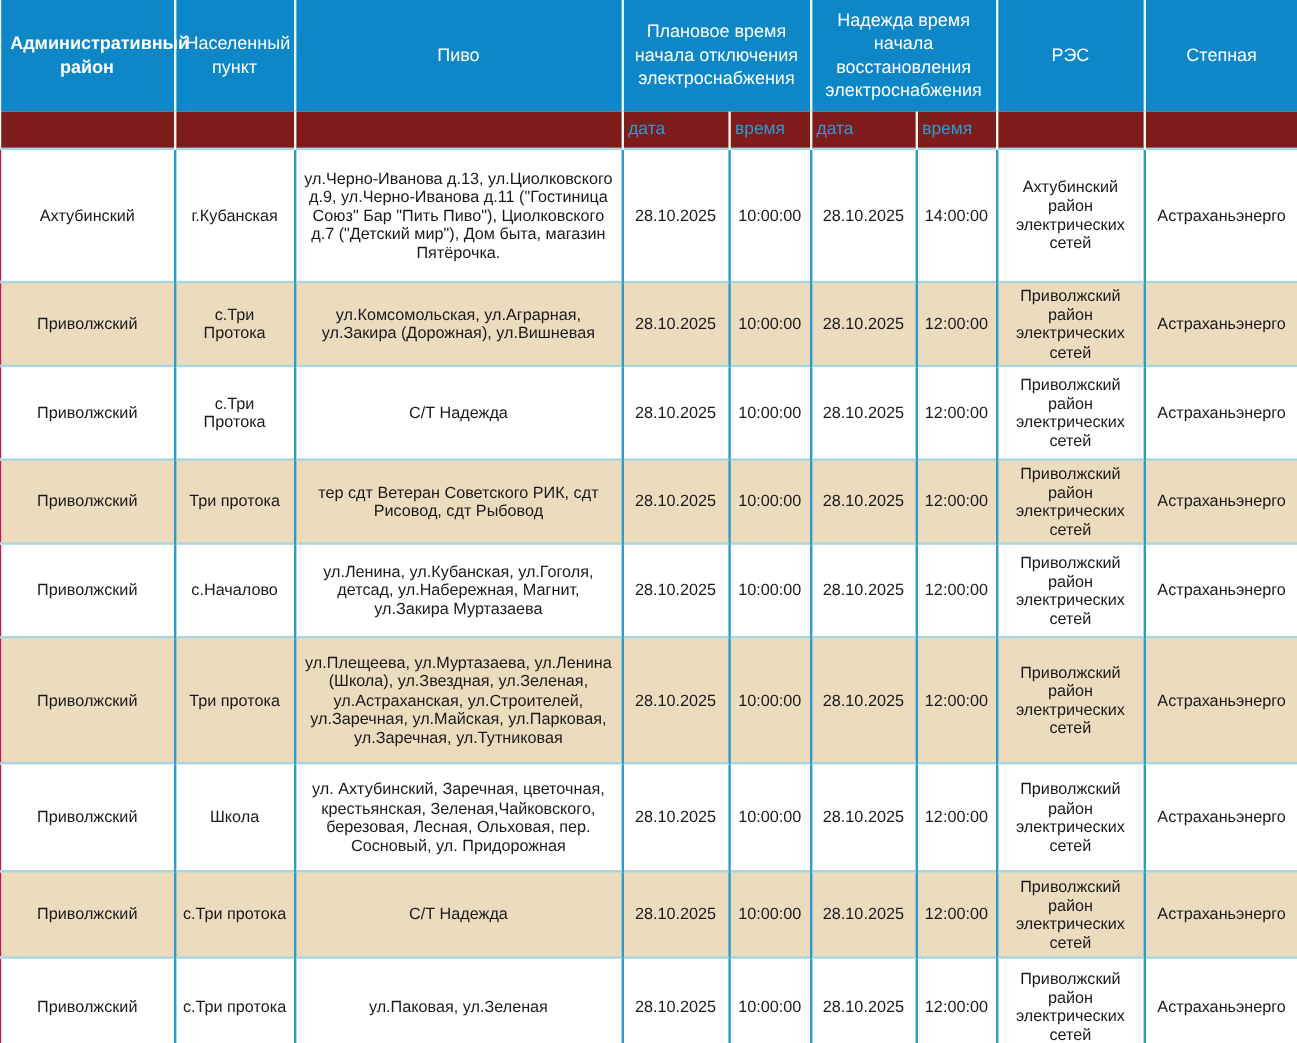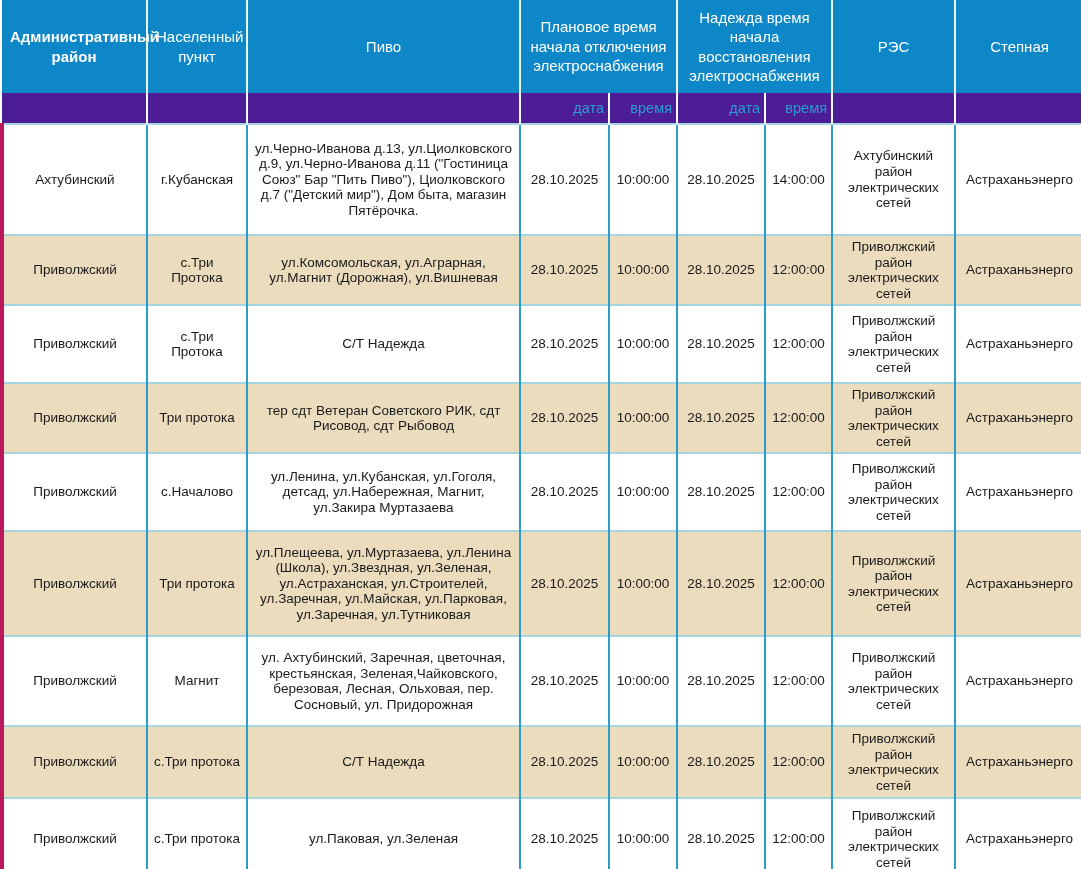--- a/index.html
+++ b/index.html
@@ -25,44 +25,44 @@
     line-height: 1.3;
     height: 85px;
     padding: 4px 8px;
     text-align: center;
     vertical-align: middle;
     border-left: 2px solid #E7F5DB;
   }
   tr.head-main th:first-child { border-left: none; font-weight: bold; }
   
   tr.head-sub th {
-    background: #4c1d95;
+    background: #7f1d1d;
     color: #2B9BD1;
     font-weight: 400;
     font-size: 14.5px;
     height: 26px;
     padding: 2px 4px;
-    text-align: right;
+    text-align: left;
     vertical-align: middle;
     border-left: 2px solid #F2FAF0;
   }
   tr.head-sub th:first-child { border-left: none; }
   
   tbody td {
     color: #1A1A1A;
     font-size: 13.5px;
     line-height: 1.15;
     padding: 3px 5px;
     text-align: center;
     vertical-align: middle;
     border-left: 2px solid #2E9CC9;
     border-top: 2px solid #A8D6E0;
     word-wrap: break-word;
   }
-  tbody td:first-child { border-left: 4px solid #be185d; }
+  tbody td:first-child { border-left: 1px solid #be185d; }
   tbody tr { background: #FFFFFF; }
   tbody tr:nth-child(even) { background: #EBDCBE; }
   tbody tr:last-child td { border-bottom: 2px solid #A8D6E0; }
   
   tbody tr:nth-child(1) { height: 111px; }
   tbody tr:nth-child(2) { height: 70px; }
   tbody tr:nth-child(3) { height: 78px; }
   tbody tr:nth-child(4) { height: 70px; }
   tbody tr:nth-child(5) { height: 78px; }
   tbody tr:nth-child(6) { height: 105px; }
@@ -115,21 +115,21 @@
       <td>28.10.2025</td>
       <td>10:00:00</td>
       <td>28.10.2025</td>
       <td>14:00:00</td>
       <td>Ахтубинский район электрических сетей</td>
       <td>Астраханьэнерго</td>
     </tr>
     <tr>
       <td>Приволжский</td>
       <td>с.Три Протока</td>
-      <td>ул.Комсомольская, ул.Аграрная, ул.Магнит (Дорожная), ул.Вишневая</td>
+      <td>ул.Комсомольская, ул.Аграрная, ул.Закира (Дорожная), ул.Вишневая</td>
       <td>28.10.2025</td>
       <td>10:00:00</td>
       <td>28.10.2025</td>
       <td>12:00:00</td>
       <td>Приволжский район электрических сетей</td>
       <td>Астраханьэнерго</td>
     </tr>
     <tr>
       <td>Приволжский</td>
       <td>с.Три Протока</td>
@@ -169,21 +169,21 @@
       <td>ул.Плещеева, ул.Муртазаева, ул.Ленина (Школа), ул.Звездная, ул.Зеленая, ул.Астраханская, ул.Строителей, ул.Заречная, ул.Майская, ул.Парковая, ул.Заречная, ул.Тутниковая</td>
       <td>28.10.2025</td>
       <td>10:00:00</td>
       <td>28.10.2025</td>
       <td>12:00:00</td>
       <td>Приволжский район электрических сетей</td>
       <td>Астраханьэнерго</td>
     </tr>
     <tr>
       <td>Приволжский</td>
-      <td>Магнит</td>
+      <td>Школа</td>
       <td>ул. Ахтубинский, Заречная, цветочная, крестьянская, Зеленая,Чайковского, березовая, Лесная, Ольховая, пер. Сосновый, ул. Придорожная</td>
       <td>28.10.2025</td>
       <td>10:00:00</td>
       <td>28.10.2025</td>
       <td>12:00:00</td>
       <td>Приволжский район электрических сетей</td>
       <td>Астраханьэнерго</td>
     </tr>
     <tr>
       <td>Приволжский</td>

